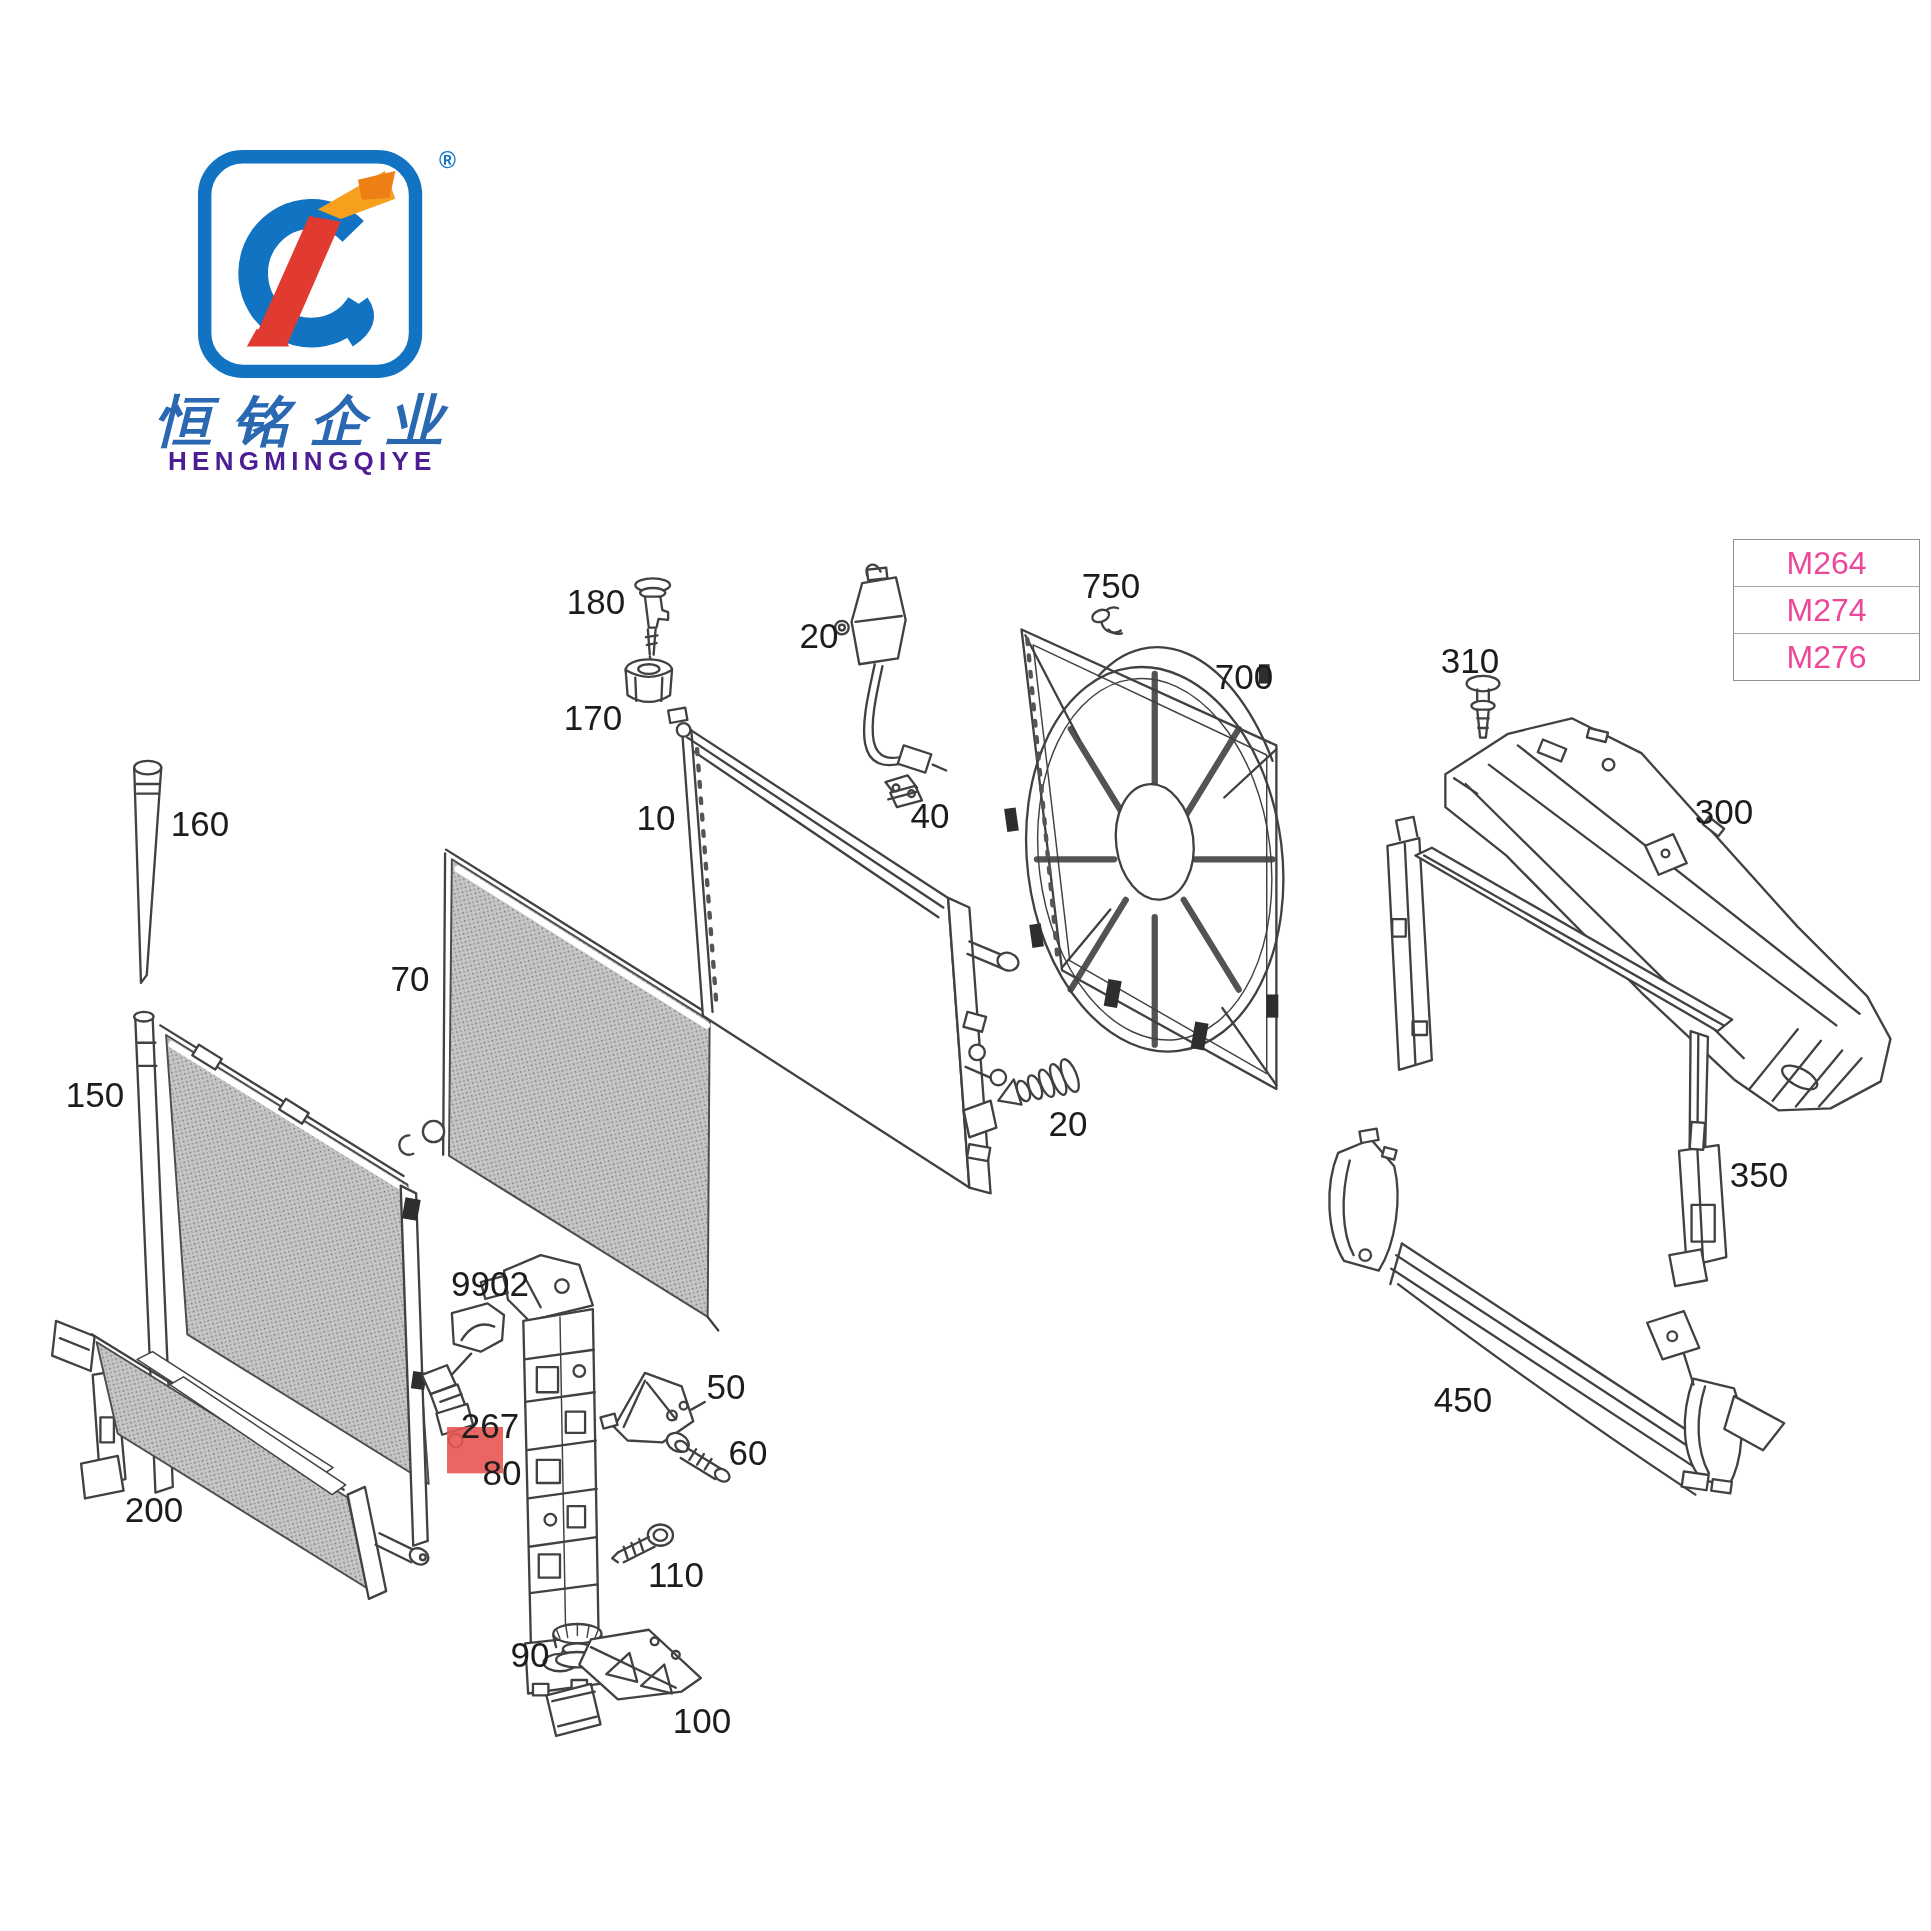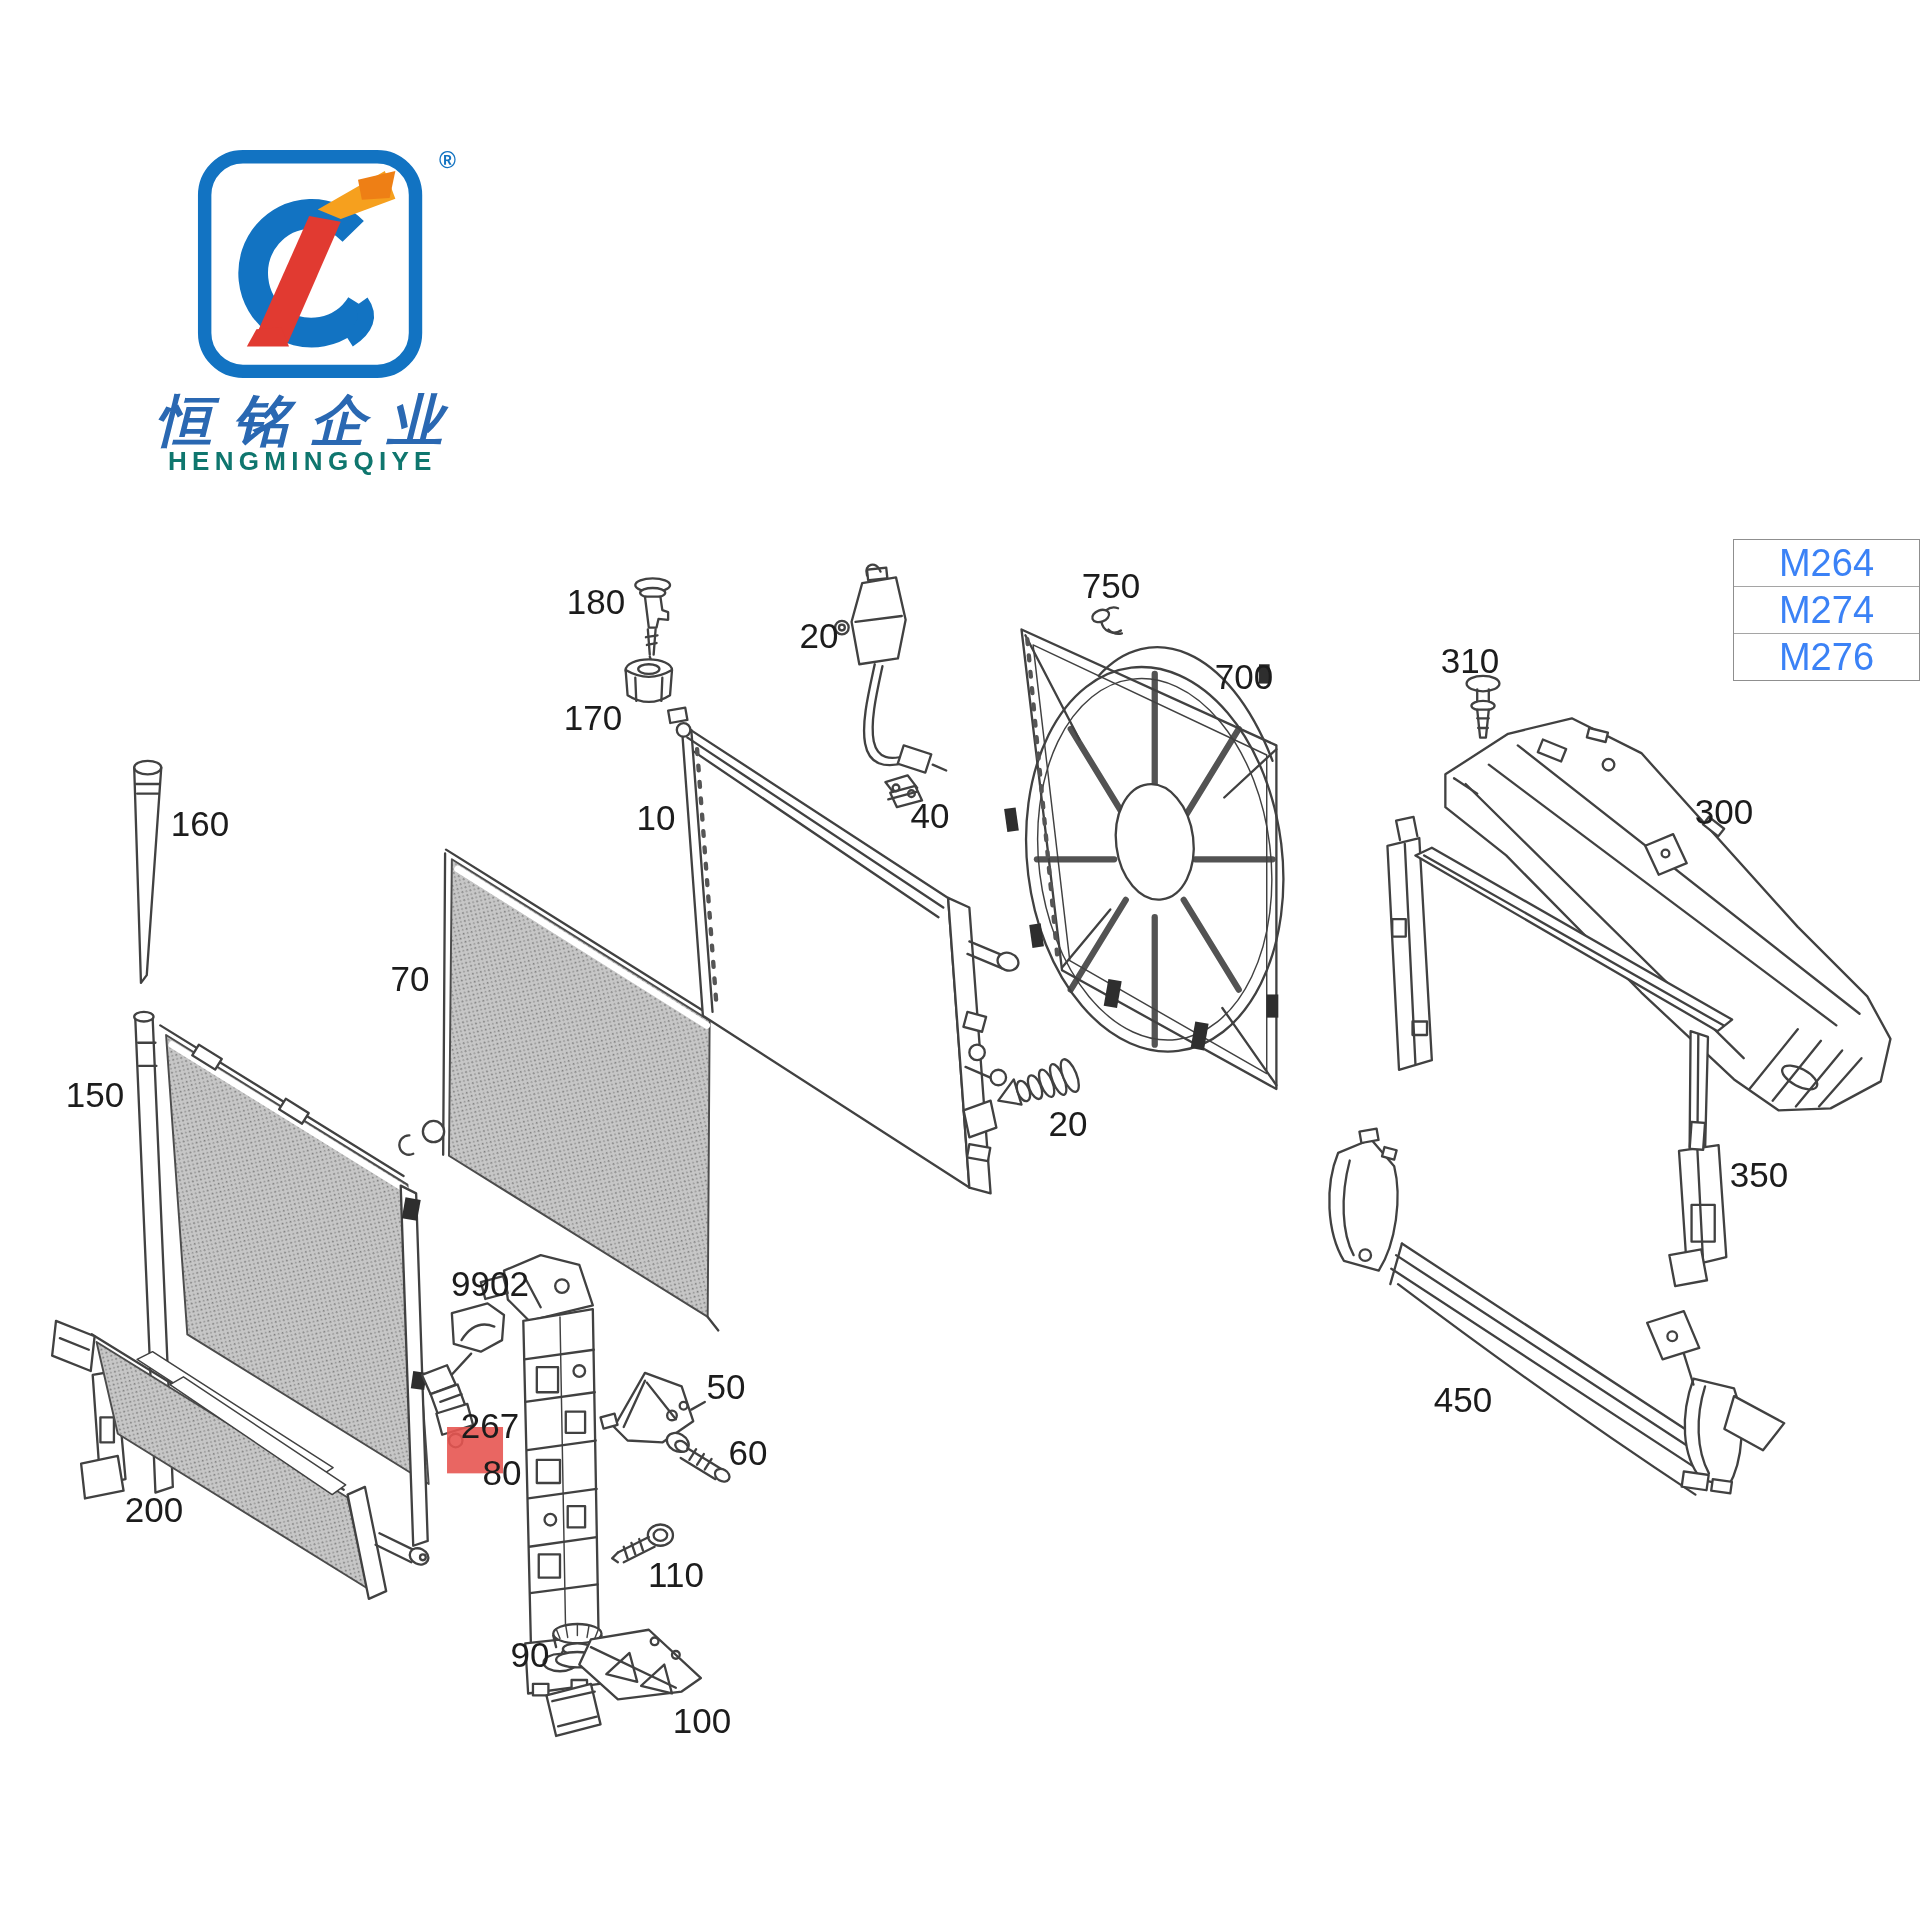--- a/index.html
+++ b/index.html
@@ -3,26 +3,26 @@
 <meta charset="utf-8">
 <style>
   html,body{margin:0;padding:0;background:#ffffff;}
   .canvas{position:relative;width:1931px;height:1931px;background:#ffffff;overflow:hidden;
           font-family:"Liberation Sans", sans-serif;}
   
   .logo-mark{position:absolute;left:197px;top:145px;width:230px;height:238px;}
   .logo-reg{position:absolute;left:439px;top:147px;font-size:23px;font-weight:700;color:#1273c2;}
   .logo-cn{position:absolute;left:156px;top:384px;font-size:56px;font-weight:700;color:#2a68b2;
            letter-spacing:21px;white-space:nowrap;font-style:italic;}
-  .logo-en{position:absolute;left:168px;top:446px;font-size:26px;font-weight:700;color:#0f766e;
+  .logo-en{position:absolute;left:168px;top:446px;font-size:26px;font-weight:700;color:#4c1d95;
            letter-spacing:5.3px;white-space:nowrap;}
   
   .legend{position:absolute;left:1733px;top:539px;width:185px;border:1.9px solid #8f8f8f;background:#fff;}
   .legend-row{height:46px;border-top:1.9px solid #a5a5a5;display:flex;align-items:center;justify-content:center;
-              font-size:38px;font-weight:500;color:#3b82f6;}
+              font-size:32px;font-weight:500;color:#ec4899;}
   .legend-row:first-child{border-top:none;}
   
   .part-label{position:absolute;transform:translate(-50%,-50%);font-size:35px;font-weight:500;
               color:#1c1c1c;white-space:nowrap;}
   
   .diagram{position:absolute;left:0;top:0;}
   .art{stroke:#414141;stroke-width:2.4;fill:none;stroke-linejoin:round;stroke-linecap:round;}
   .fw{fill:#ffffff;}
   .dk{fill:#2e2e2e;stroke:none;}
   .mesh{fill:url(#meshpat);stroke:#4c4c4c;stroke-width:2;}

